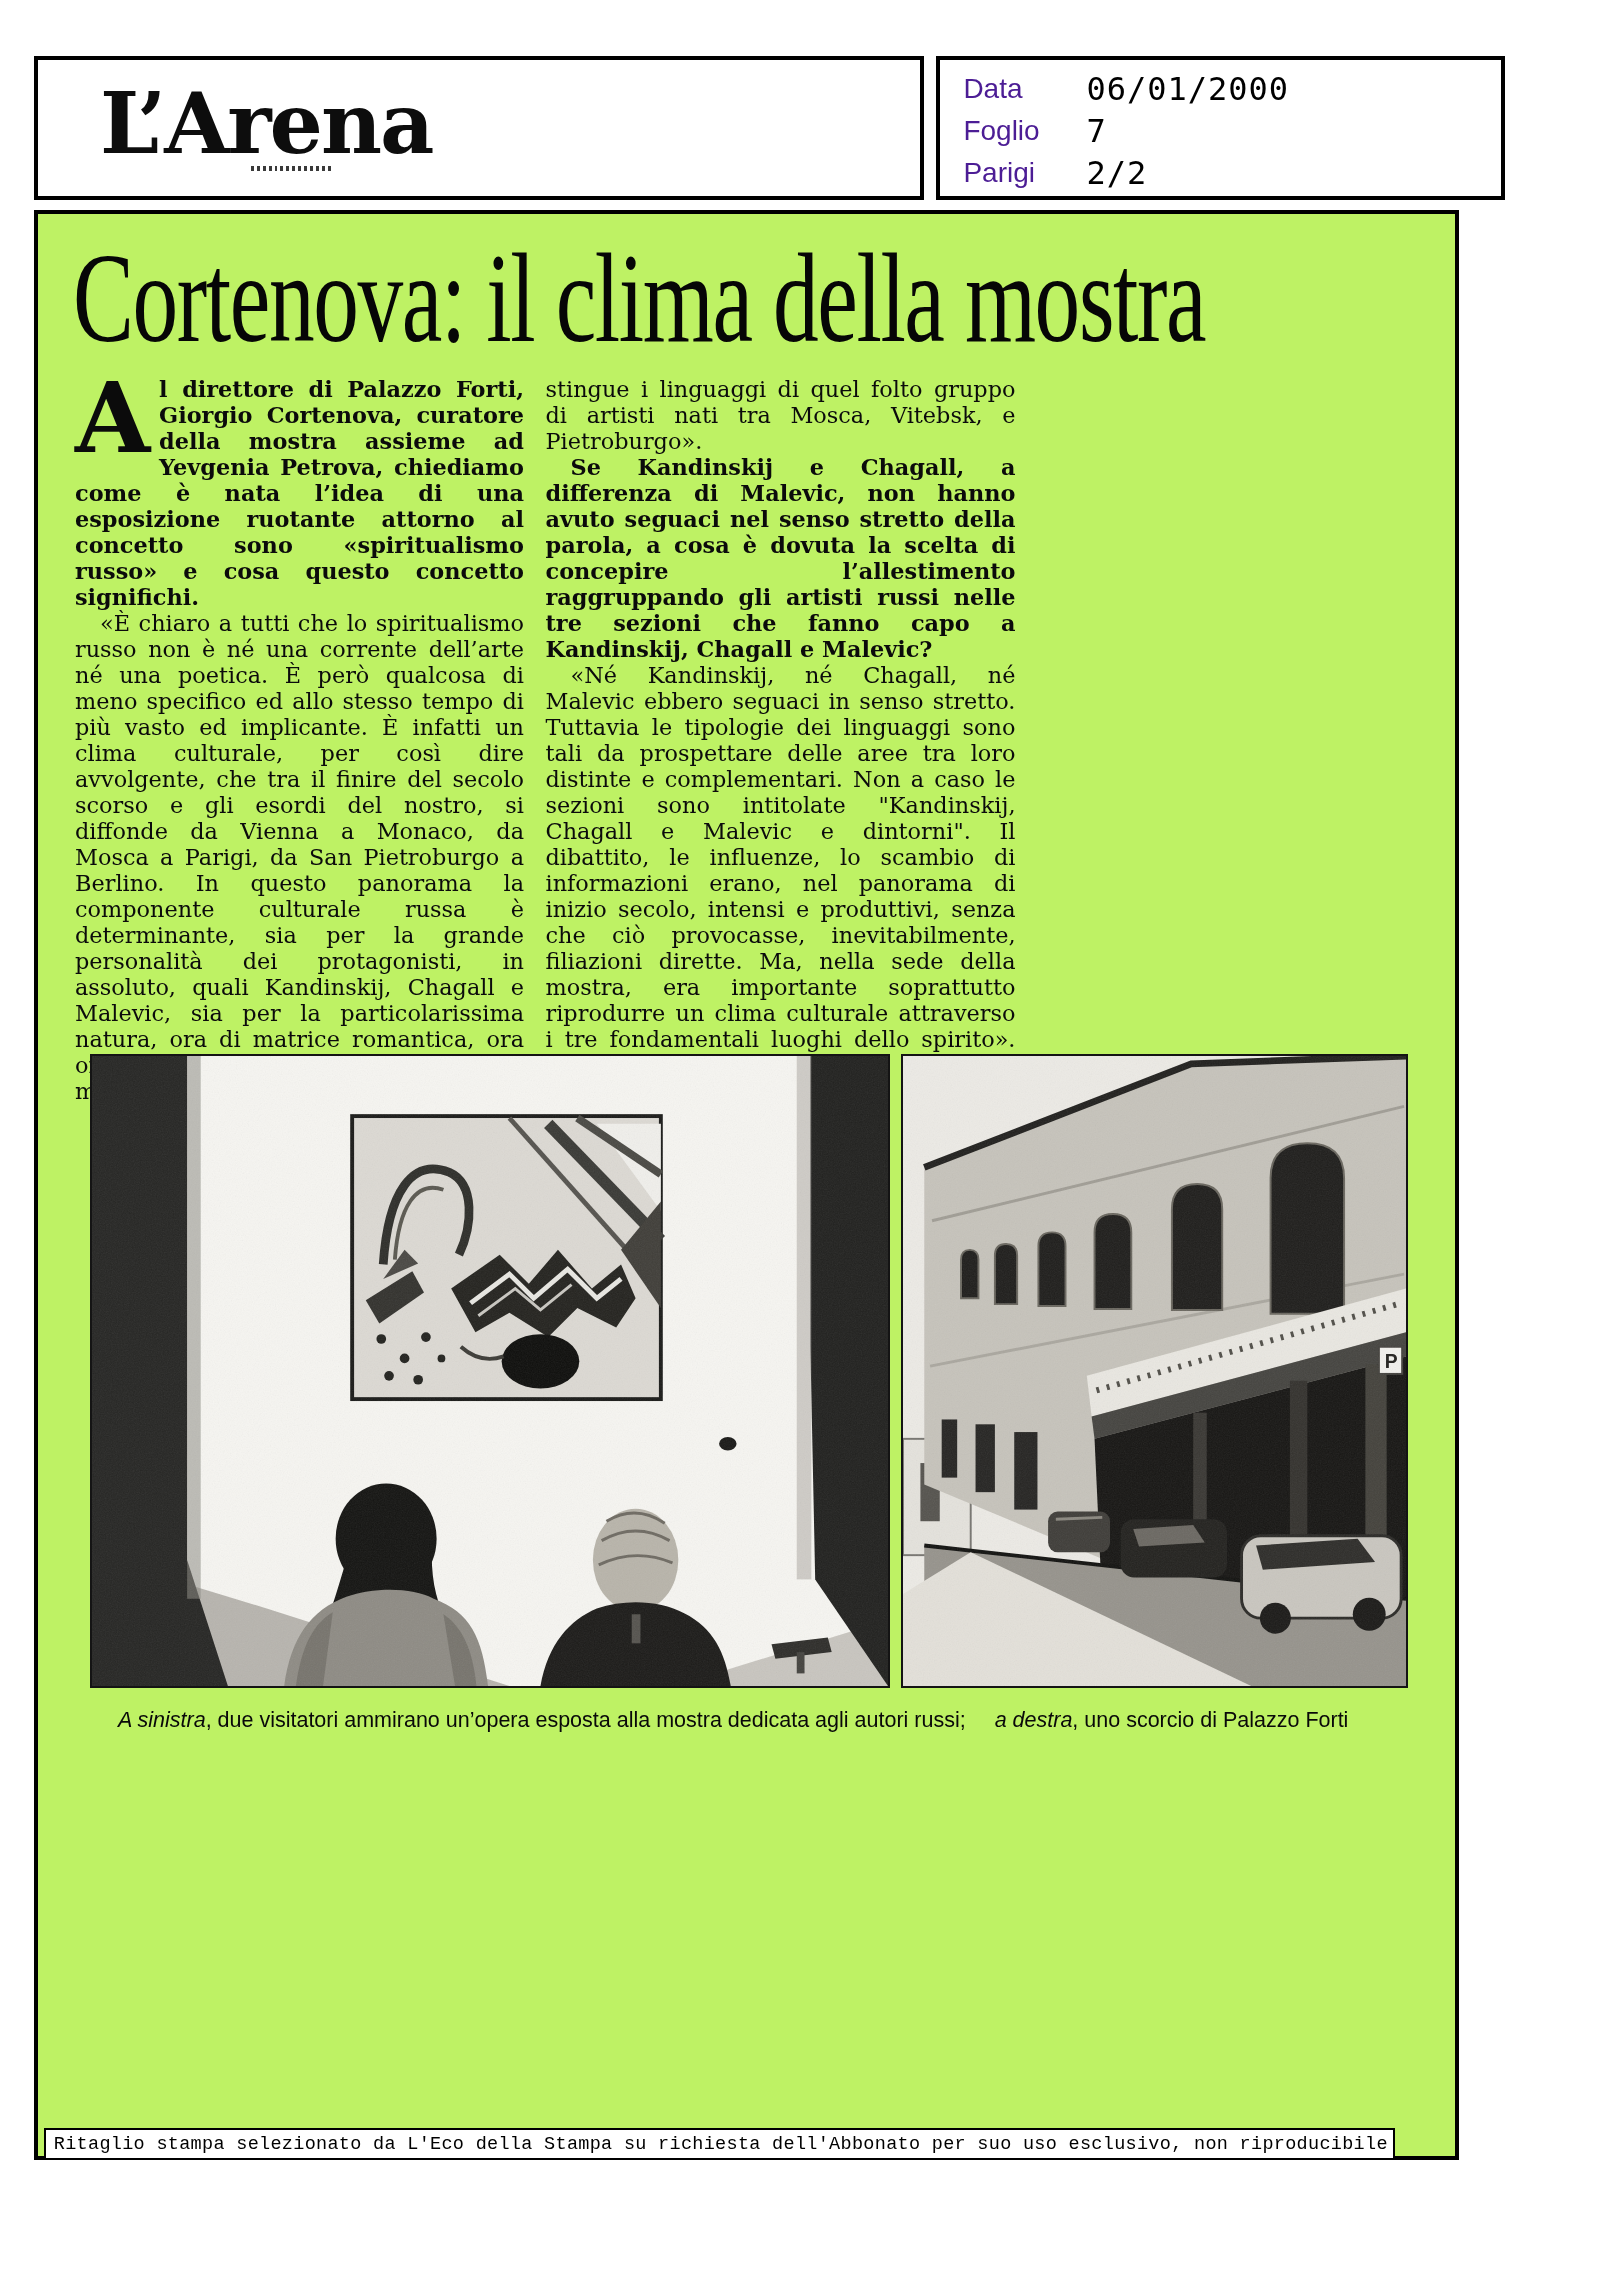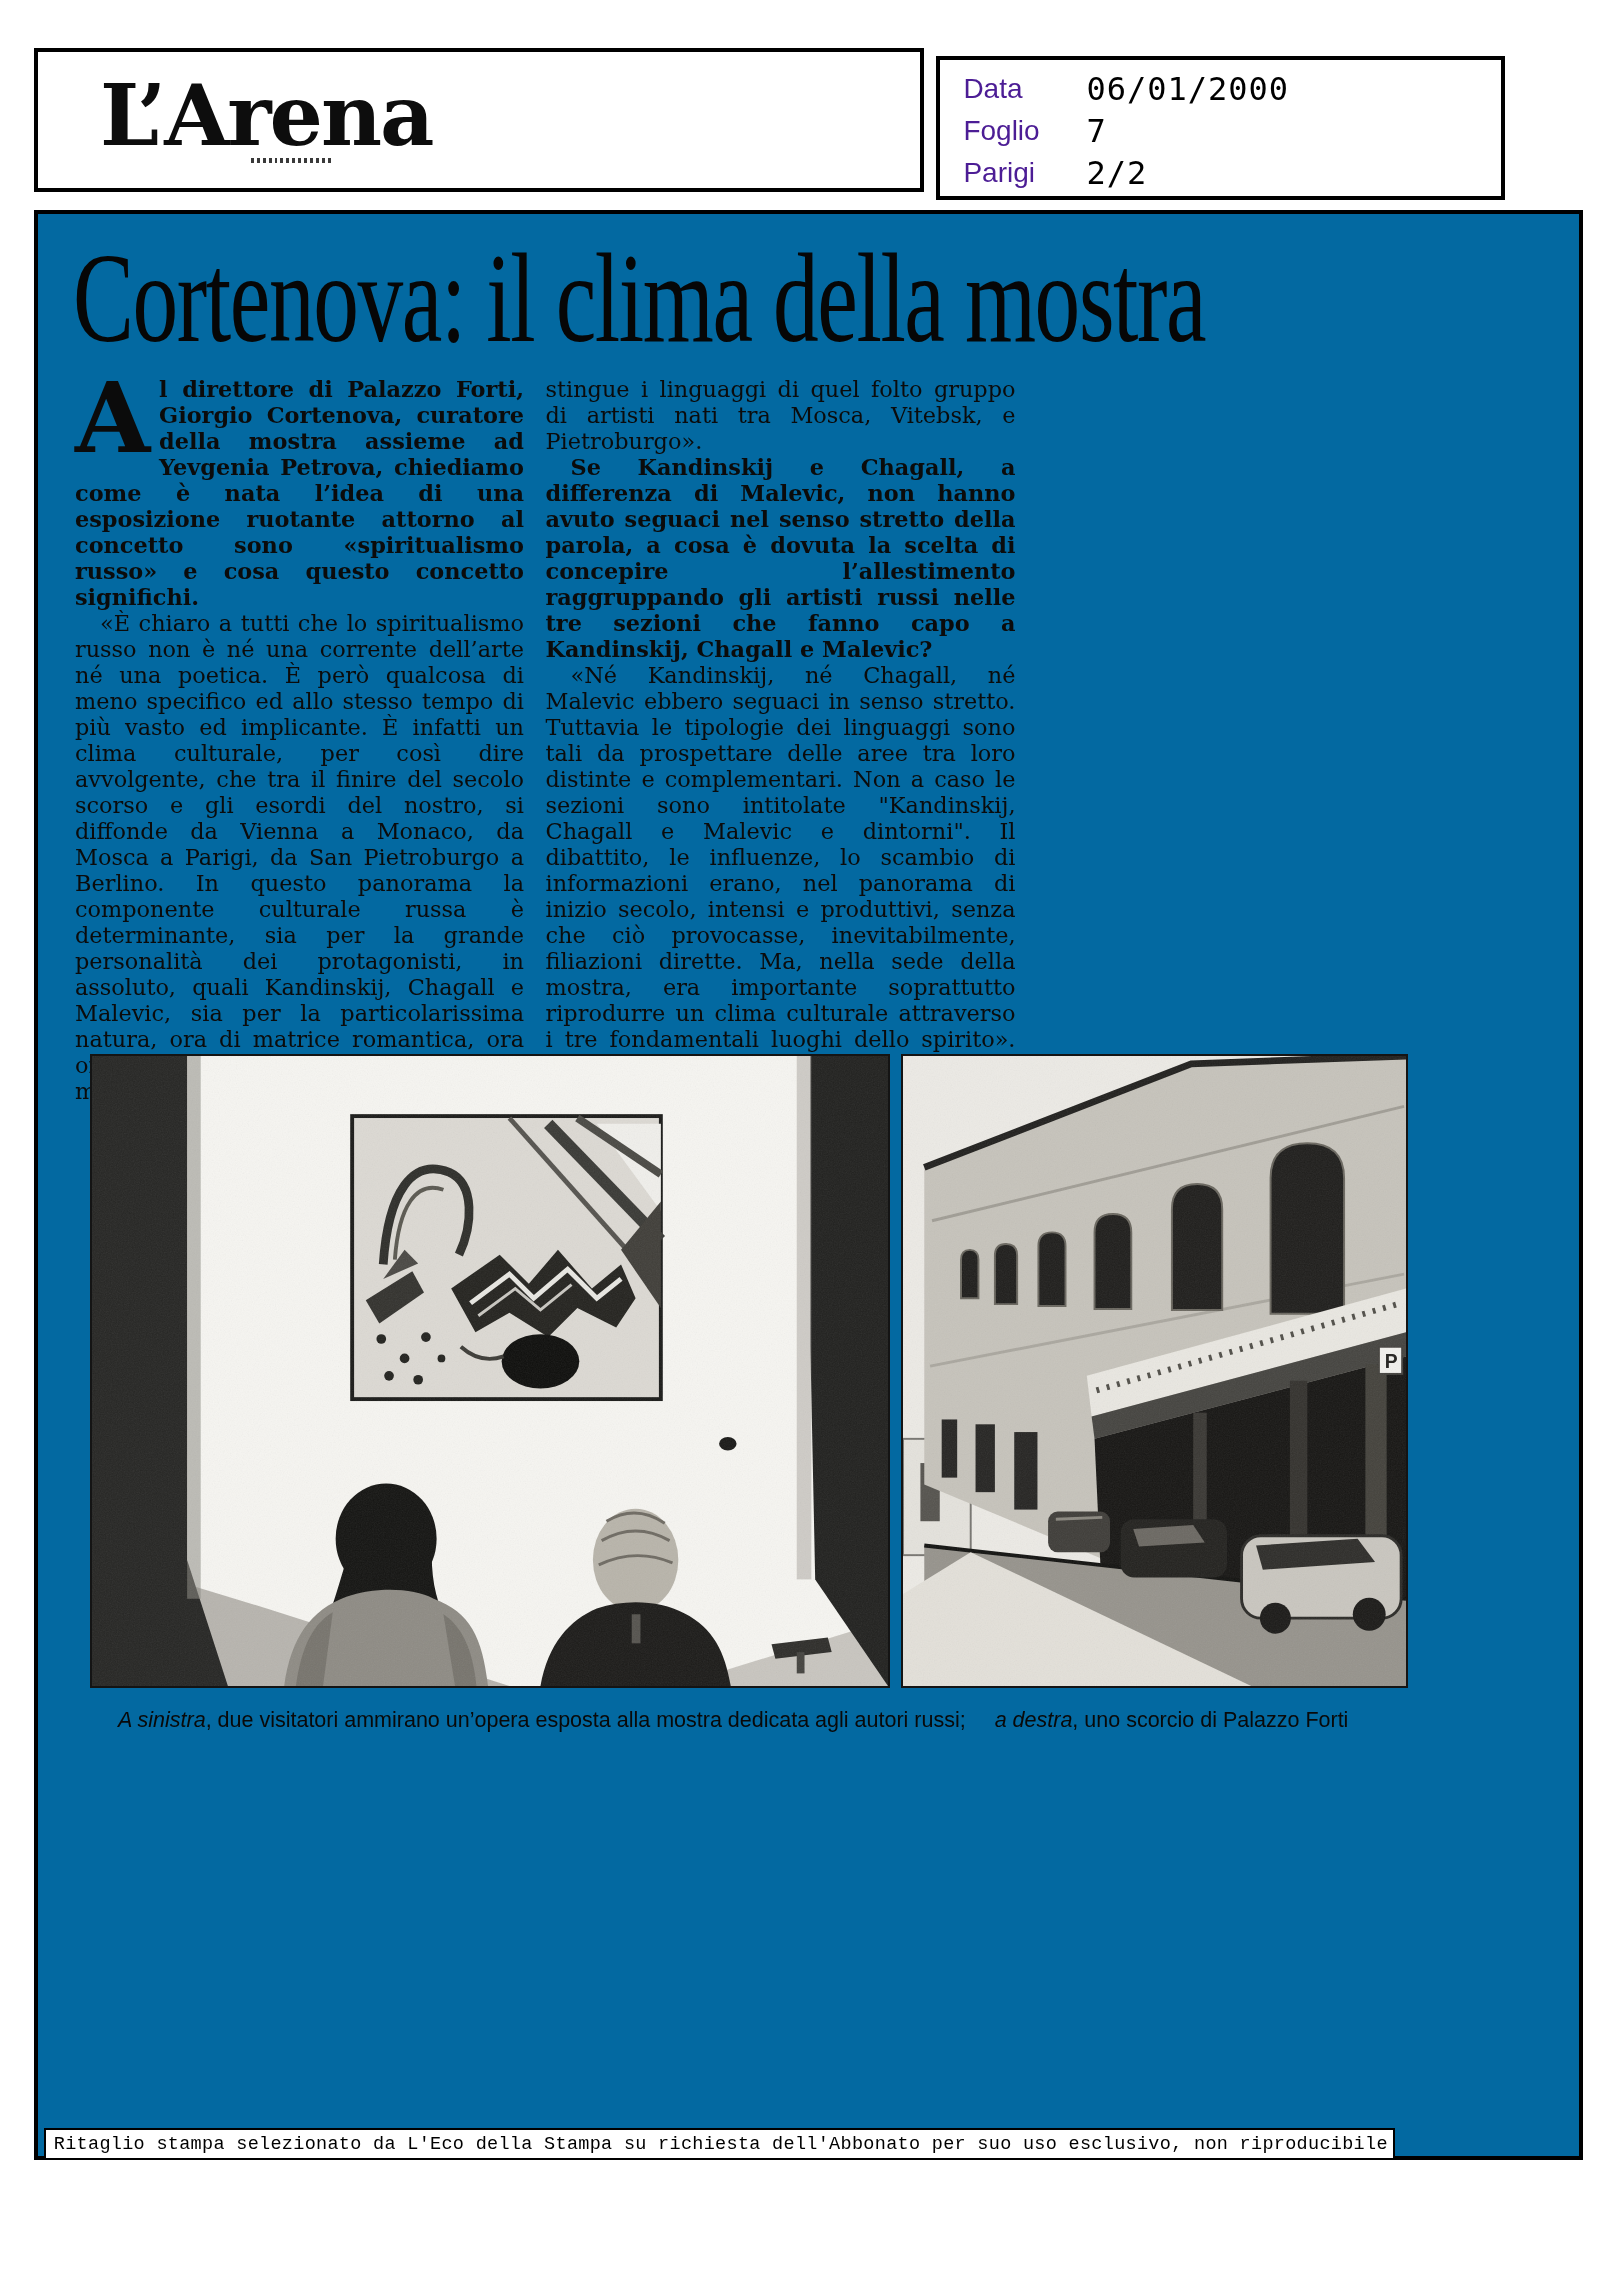--- a/index.html
+++ b/index.html
@@ -1,34 +1,34 @@
 <!DOCTYPE html>
 <html><head>
 <meta charset="utf-8">
 <style>
   html,body{margin:0;padding:0;background:#fff;}
   .page{position:relative;width:1623px;height:2272px;background:#ffffff;
         font-family:"DejaVu Serif",serif;color:#0d0d0d;overflow:hidden;}
 
   
-  .masthead{position:absolute;left:34px;top:48px;width:890px;height:144px;
+  .masthead{position:absolute;left:34px;top:56px;width:890px;height:144px;
             border:4.9px solid #000;box-sizing:border-box;display:flex;align-items:center;}
   .brand{font-family:"DejaVu Serif",serif;font-weight:bold;font-size:84px;
          letter-spacing:-2px;margin-left:62px;margin-top:-9.8px;}
   .microprint{position:absolute;left:213px;bottom:25px;width:82px;height:4.9px;
               background-image:repeating-linear-gradient(90deg,#3a3a3a 0 2.9px,transparent 2.9px 5.9px);}
   .meta-box{position:absolute;left:936px;top:56px;width:569px;height:144px;
             border:4.9px solid #000;box-sizing:border-box;padding:7.8px 0 0 23.4px;}
   .meta-row{display:flex;height:42px;align-items:center;}
   .meta-label{font-family:"Liberation Sans",sans-serif;font-size:28px;width:123px;color:#4c1d95;}
   .meta-value{font-family:"DejaVu Sans Mono",monospace;font-size:32px;letter-spacing:1px;color:#000;}
 
   
-  .main-box{position:absolute;left:34px;top:210px;width:1549px;height:1950px;
-            border:4.9px solid #000;box-sizing:border-box;background:#0369a1;}
+  .main-box{position:absolute;left:34px;top:210px;width:1425px;height:1950px;
+            border:4.9px solid #000;box-sizing:border-box;background:#bef264;}
   .headline{position:absolute;left:35px;top:17.6px;margin:0;font-weight:normal;
             font-family:"Liberation Serif",serif;font-size:127px;line-height:1.05;
             letter-spacing:-2px;white-space:nowrap;transform:scaleX(0.72);
             transform-origin:left top;color:#060606;}
 
   .columns{position:absolute;left:37px;top:162px;width:942px;display:flex;gap:21.5px;}
   .colA{width:449px;} .colB{width:470px;}
   .para{margin:0;font-size:22.4px;line-height:26px;text-align:justify;
         font-family:"DejaVu Serif",serif;color:#0b0b0b;}
   .para.indent{text-indent:25px;}

